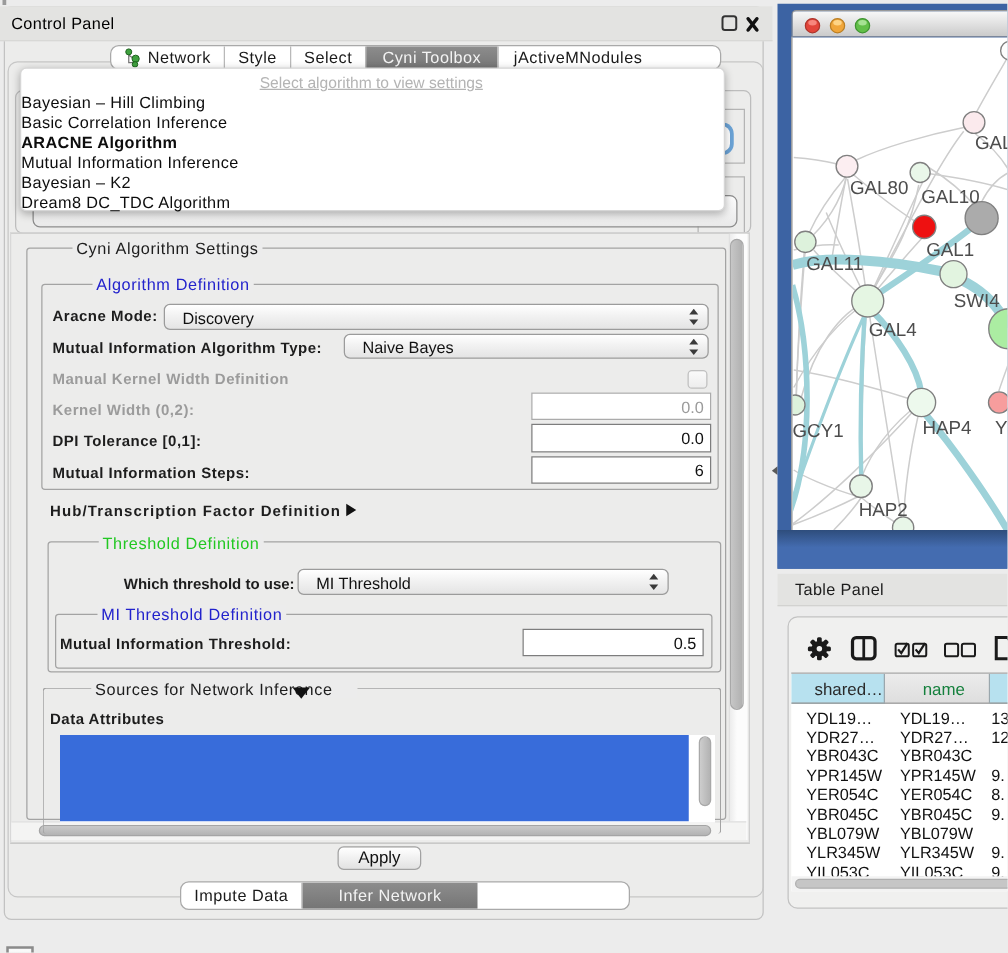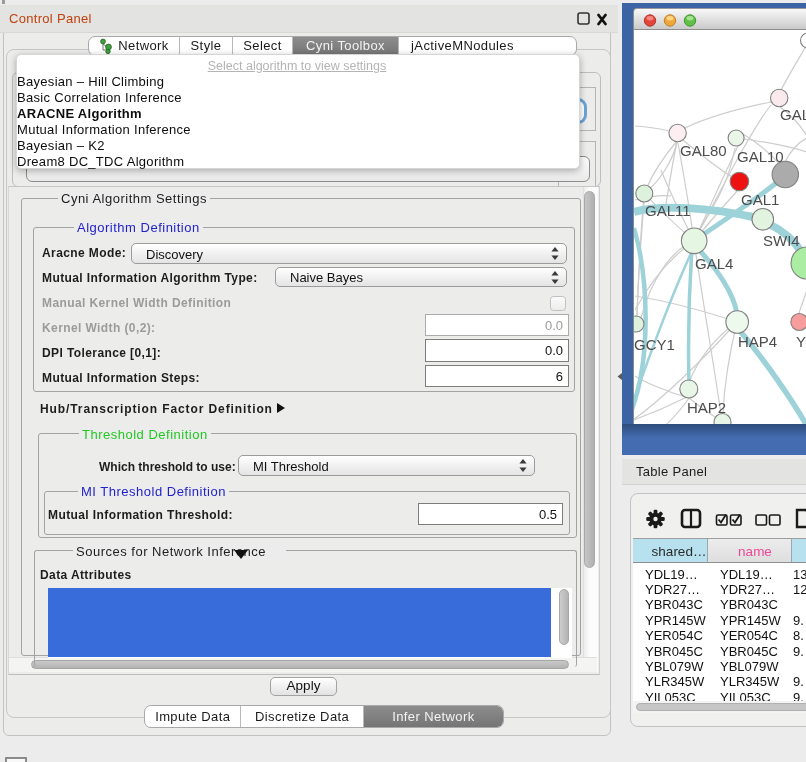--- a/index.html
+++ b/index.html
@@ -26,21 +26,21 @@
   .seg .sel{background:linear-gradient(#8d8d8d,#757575);color:#f3f3f3;}
   .segtop div{padding-bottom:2px;}
 </style>
 </head>
 <body>
 
 <div class="abs" style="left:2px;top:0;width:3px;height:4px;background:#9a9a9a;"></div>
 <div class="abs" style="left:3px;top:5px;width:606px;height:729px;border:1px solid #c2c2c2;border-radius:6px;background:#ececeb;"></div>
 
 <div class="abs" style="left:0px;top:5px;width:618px;height:27px;background:#e3e3e1;border-bottom:1px solid #d8d8d6;"></div>
-<div class="abs" style="left:9px;top:11px;font-size:13px;color:#c2410c;letter-spacing:0.3px;">Control Panel</div>
+<div class="abs" style="left:9px;top:11px;font-size:13px;color:#000000;letter-spacing:0.3px;">Control Panel</div>
 
 <svg class="abs" style="left:576px;top:11px;" width="34" height="16" viewBox="0 0 34 16">
   <rect x="2" y="2" width="11" height="11" rx="2" fill="none" stroke="#333" stroke-width="1.6"></rect>
   <path d="M 22.5 4 L 29.5 13 M 29.5 4 L 22.5 13" stroke="#111" stroke-width="2.8" stroke-linecap="round"></path>
 </svg>
 
 <div class="seg segtop" style="left:88px;top:36px;width:489px;height:20px;">
   <div style="width:91px;">
     <svg width="15" height="17" viewBox="0 0 15 17" style="margin-right:4px;">
       <path d="M4 5 L4 13 L9 13 M4 7 L8 10" stroke="#777" stroke-width="1" fill="none"></path>
@@ -143,21 +143,20 @@
 
 <div class="abs" style="left:48px;top:588px;width:524px;height:70px;background:#fff;overflow:hidden;">
   <div style="position:absolute;left:0;top:0;width:503px;height:69px;background:#386cda;"></div>
   <div style="position:absolute;left:511px;top:1px;width:10px;height:56px;border-radius:5px;background:linear-gradient(90deg,#cdcdcd,#b3b3b3);border:1px solid #a8a8a8;box-sizing:border-box;"></div>
 </div>
 
 <div class="abs" style="left:270px;top:677px;width:67px;height:19px;border:1px solid #a2a2a2;border-radius:5px;background:linear-gradient(#ffffff,#efefef 55%,#e2e2e2);display:flex;align-items:center;justify-content:center;font-size:13.5px;color:#111;padding-bottom:3px;box-sizing:border-box;">Apply</div>
 
 <div class="seg" style="left:144px;top:705px;width:360px;height:23px;">
   <div style="width:97px;">Impute Data</div>
-  <div style="width:123px;">Discretize Data</div>
   <div class="sel" style="width:140px;">Infer Network</div>
 </div>
 
 <div class="abs" style="left:5px;top:757px;width:18px;height:14px;border:2px solid #8b8b8b;background:linear-gradient(#fbfbfb,#e8e8e8);"></div>
 
 <svg class="abs" style="left:616px;top:372px;" width="7" height="9" viewBox="0 0 7 9">
     <path d="M6 1 L1.5 4.5 L6 8 Z" fill="#5a5a5a"></path>
   </svg>
 
 <div class="abs" style="left:16px;top:54px;width:562px;height:113px;background:#fff;border:1px solid #d6d6d6;border-radius:5px;box-shadow:0 2px 7px rgba(0,0,0,0.3);z-index:5;"></div>
@@ -310,21 +309,21 @@
 
   <path d="M152 2 L161 2 L165 7 L165 19 L152 19 Z" fill="none" stroke="#1a1a1a" stroke-width="2.4"></path>
 </svg>
 
 <div class="abs" style="left:633px;top:538px;width:180px;height:174px;background:#fff;overflow:hidden;border-top:1px solid #9e9e9e;">
 
   <div class="abs" style="left:0;top:0;width:74.5px;height:24px;background:#b7e1ef;border-right:1px solid #9aa7ad;border-bottom:1px solid #8f8f8f;box-sizing:border-box;"></div>
   <div class="abs" style="left:74.5px;top:0;width:84.5px;height:24px;background:linear-gradient(#ececec,#dedede);border-right:1px solid #9aa7ad;border-bottom:1px solid #8f8f8f;box-sizing:border-box;"></div>
   <div class="abs" style="left:159px;top:0;width:23px;height:24px;background:#b7e1ef;border-bottom:1px solid #8f8f8f;box-sizing:border-box;"></div>
   <div class="abs" style="left:9px;top:5px;width:74px;text-align:center;font-size:13.5px;color:#2a2a2a;">shared…</div>
-  <div class="abs" style="left:80px;top:5px;width:84px;text-align:center;font-size:13.5px;color:#ec4899;">name</div>
+  <div class="abs" style="left:80px;top:5px;width:84px;text-align:center;font-size:13.5px;color:#15803d;">name</div>
 
   <div class="abs" style="left:12px;top:27.5px;font-size:13px;color:#111;line-height:15.4px;">
     YDL19…<br>YDR27…<br>YBR043C<br>YPR145W<br>YER054C<br>YBR045C<br>YBL079W<br>YLR345W<br>YIL053C
   </div>
   <div class="abs" style="left:87px;top:27.5px;font-size:13px;color:#111;line-height:15.4px;">
     YDL19…<br>YDR27…<br>YBR043C<br>YPR145W<br>YER054C<br>YBR045C<br>YBL079W<br>YLR345W<br>YIL053C
   </div>
   <div class="abs" style="left:160px;top:27.5px;font-size:13px;color:#111;line-height:15.4px;">
     13<br>12<br>&nbsp;<br>9.<br>8.<br>9.<br>&nbsp;<br>9.<br>9.
   </div>

